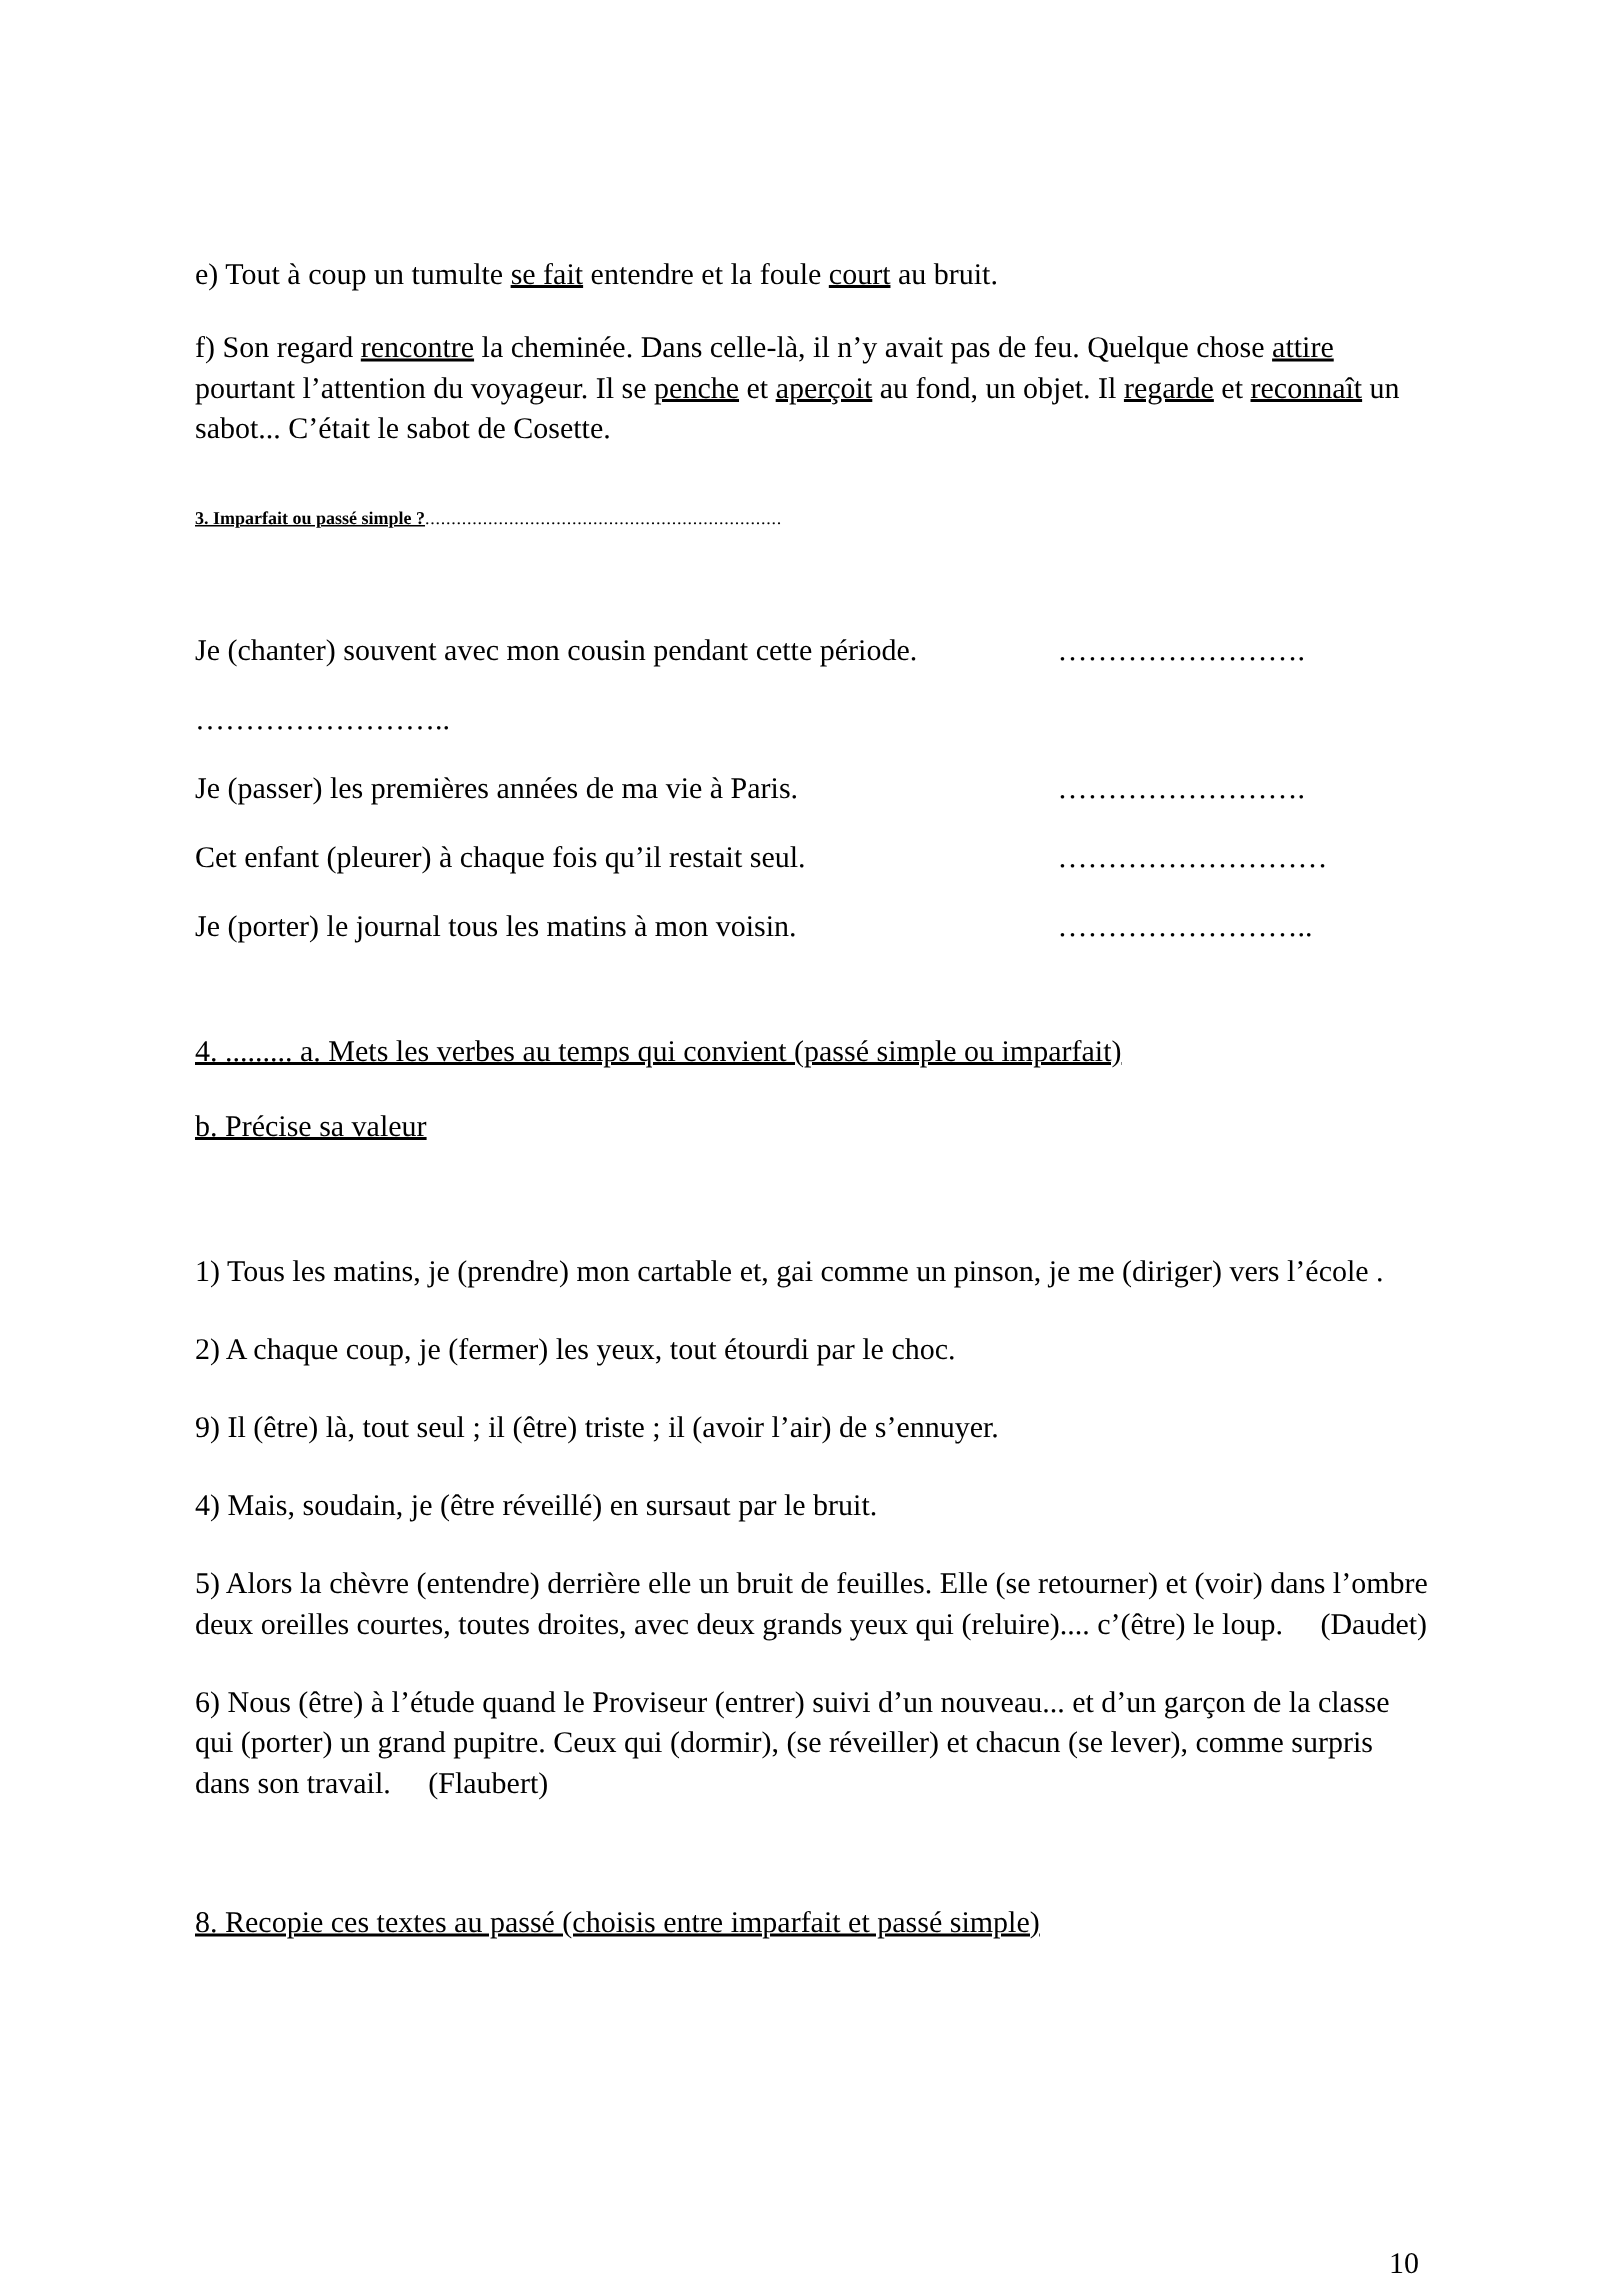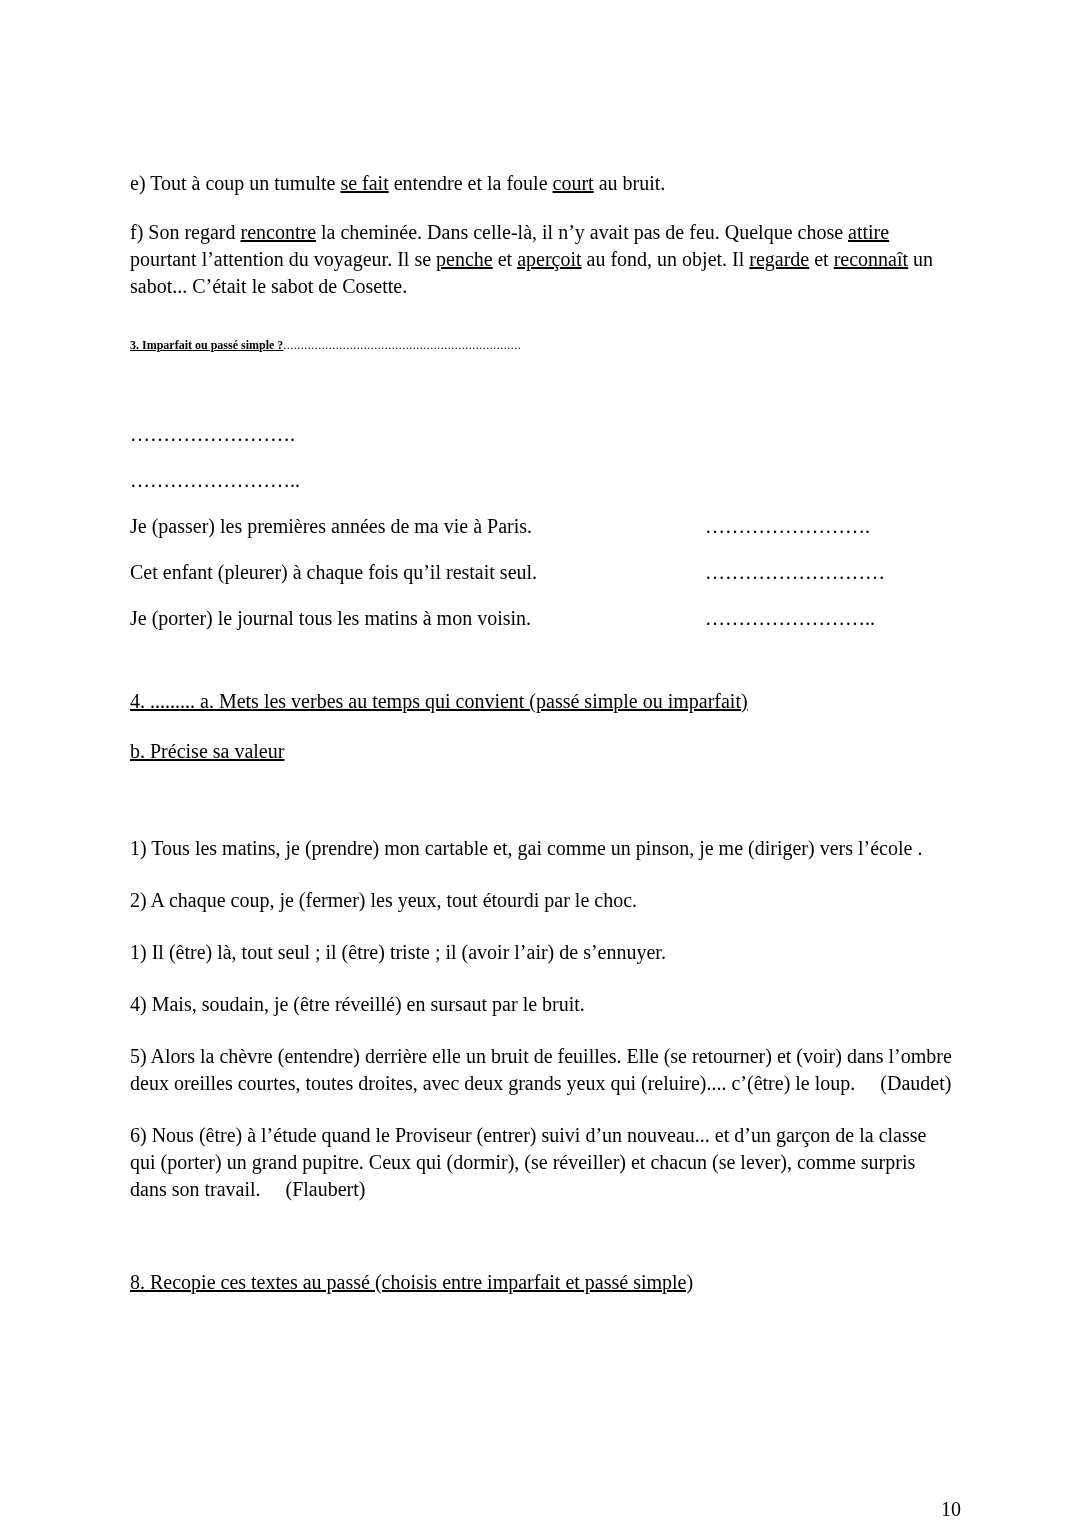--- a/index.html
+++ b/index.html
@@ -44,37 +44,38 @@
   .sec4-b { margin-top: 23px; }
   .ex4 { margin-top: 70px; }
   .ex4 p {
     margin-bottom: 25px;
     white-space: pre-wrap;
   }
   .sec6 { margin-top: 66px; }
   .page-number {
     position: absolute;
     top: 1458px;
-    right: 119px;
+    right: 134px;
     font-size: 20px;
   }
 </style>
 </head>
 <body>
 
 <div class="page">
 
   <p class="para"><span>e) Tout à coup un tumulte </span><span class="u">se fait</span><span> entendre et la foule </span><span class="u">court</span><span> au bruit.</span></p>
 
   <p class="para para-f"><span>f) Son regard </span><span class="u">rencontre</span><span> la cheminée. Dans celle-là, il n’y avait pas de feu. Quelque chose </span><span class="u">attire</span><span> pourtant l’attention du voyageur. Il se </span><span class="u">penche</span><span> et </span><span class="u">aperçoit</span><span> au fond, un objet. Il </span><span class="u">regarde</span><span> et </span><span class="u">reconnaît</span><span> un sabot... C’était le sabot de Cosette.</span></p>
 
   <h3><span class="u">3. Imparfait ou passé simple ?</span><span class="filler">....................................................................</span></h3>
 
   <div>
     <div class="ex3-row">
+      <span>Je (chanter) souvent avec mon cousin pendant cette période.</span>
       <span class="answer">…………………….</span>
     </div>
     <div class="ex3-row">
       <span class="answer">……………………..</span>
     </div>
     <div class="ex3-row">
       <span>Je (passer) les premières années de ma vie à Paris.</span>
       <span class="answer">…………………….</span>
     </div>
     <div class="ex3-row">
@@ -87,21 +88,21 @@
     </div>
   </div>
 
   <p class="sec4-a"><span class="u">4. ......... a. Mets les verbes au temps qui convient (passé simple ou imparfait) </span></p>
 
   <p class="sec4-b"><span class="u">b. Précise sa valeur</span></p>
 
   <div class="ex4">
     <p>1) Tous les matins, je (prendre) mon cartable et, gai comme un pinson, je me (diriger) vers l’école .</p>
     <p>2) A chaque coup, je (fermer) les yeux, tout étourdi par le choc.</p>
-    <p>1) Il (être) là, tout seul ; il (être) triste ; il (avoir l’air) de s’ennuyer.</p>
+    <p>9) Il (être) là, tout seul ; il (être) triste ; il (avoir l’air) de s’ennuyer.</p>
     <p>4) Mais, soudain, je (être réveillé) en sursaut par le bruit.</p>
     <p>5) Alors la chèvre (entendre) derrière elle un bruit de feuilles. Elle (se retourner) et (voir) dans l’ombre deux oreilles courtes, toutes droites, avec deux grands yeux qui (reluire).... c’(être) le loup.     (Daudet)</p>
     <p>6) Nous (être) à l’étude quand le Proviseur (entrer) suivi d’un nouveau... et d’un garçon de la classe qui (porter) un grand pupitre. Ceux qui (dormir), (se réveiller) et chacun (se lever), comme surpris dans son travail.     (Flaubert)</p>
   </div>
 
   <p class="sec6"><span class="u">8. Recopie ces textes au passé (choisis entre imparfait et passé simple) </span></p>
 
   <div class="page-number">10</div>
 
 </div>

